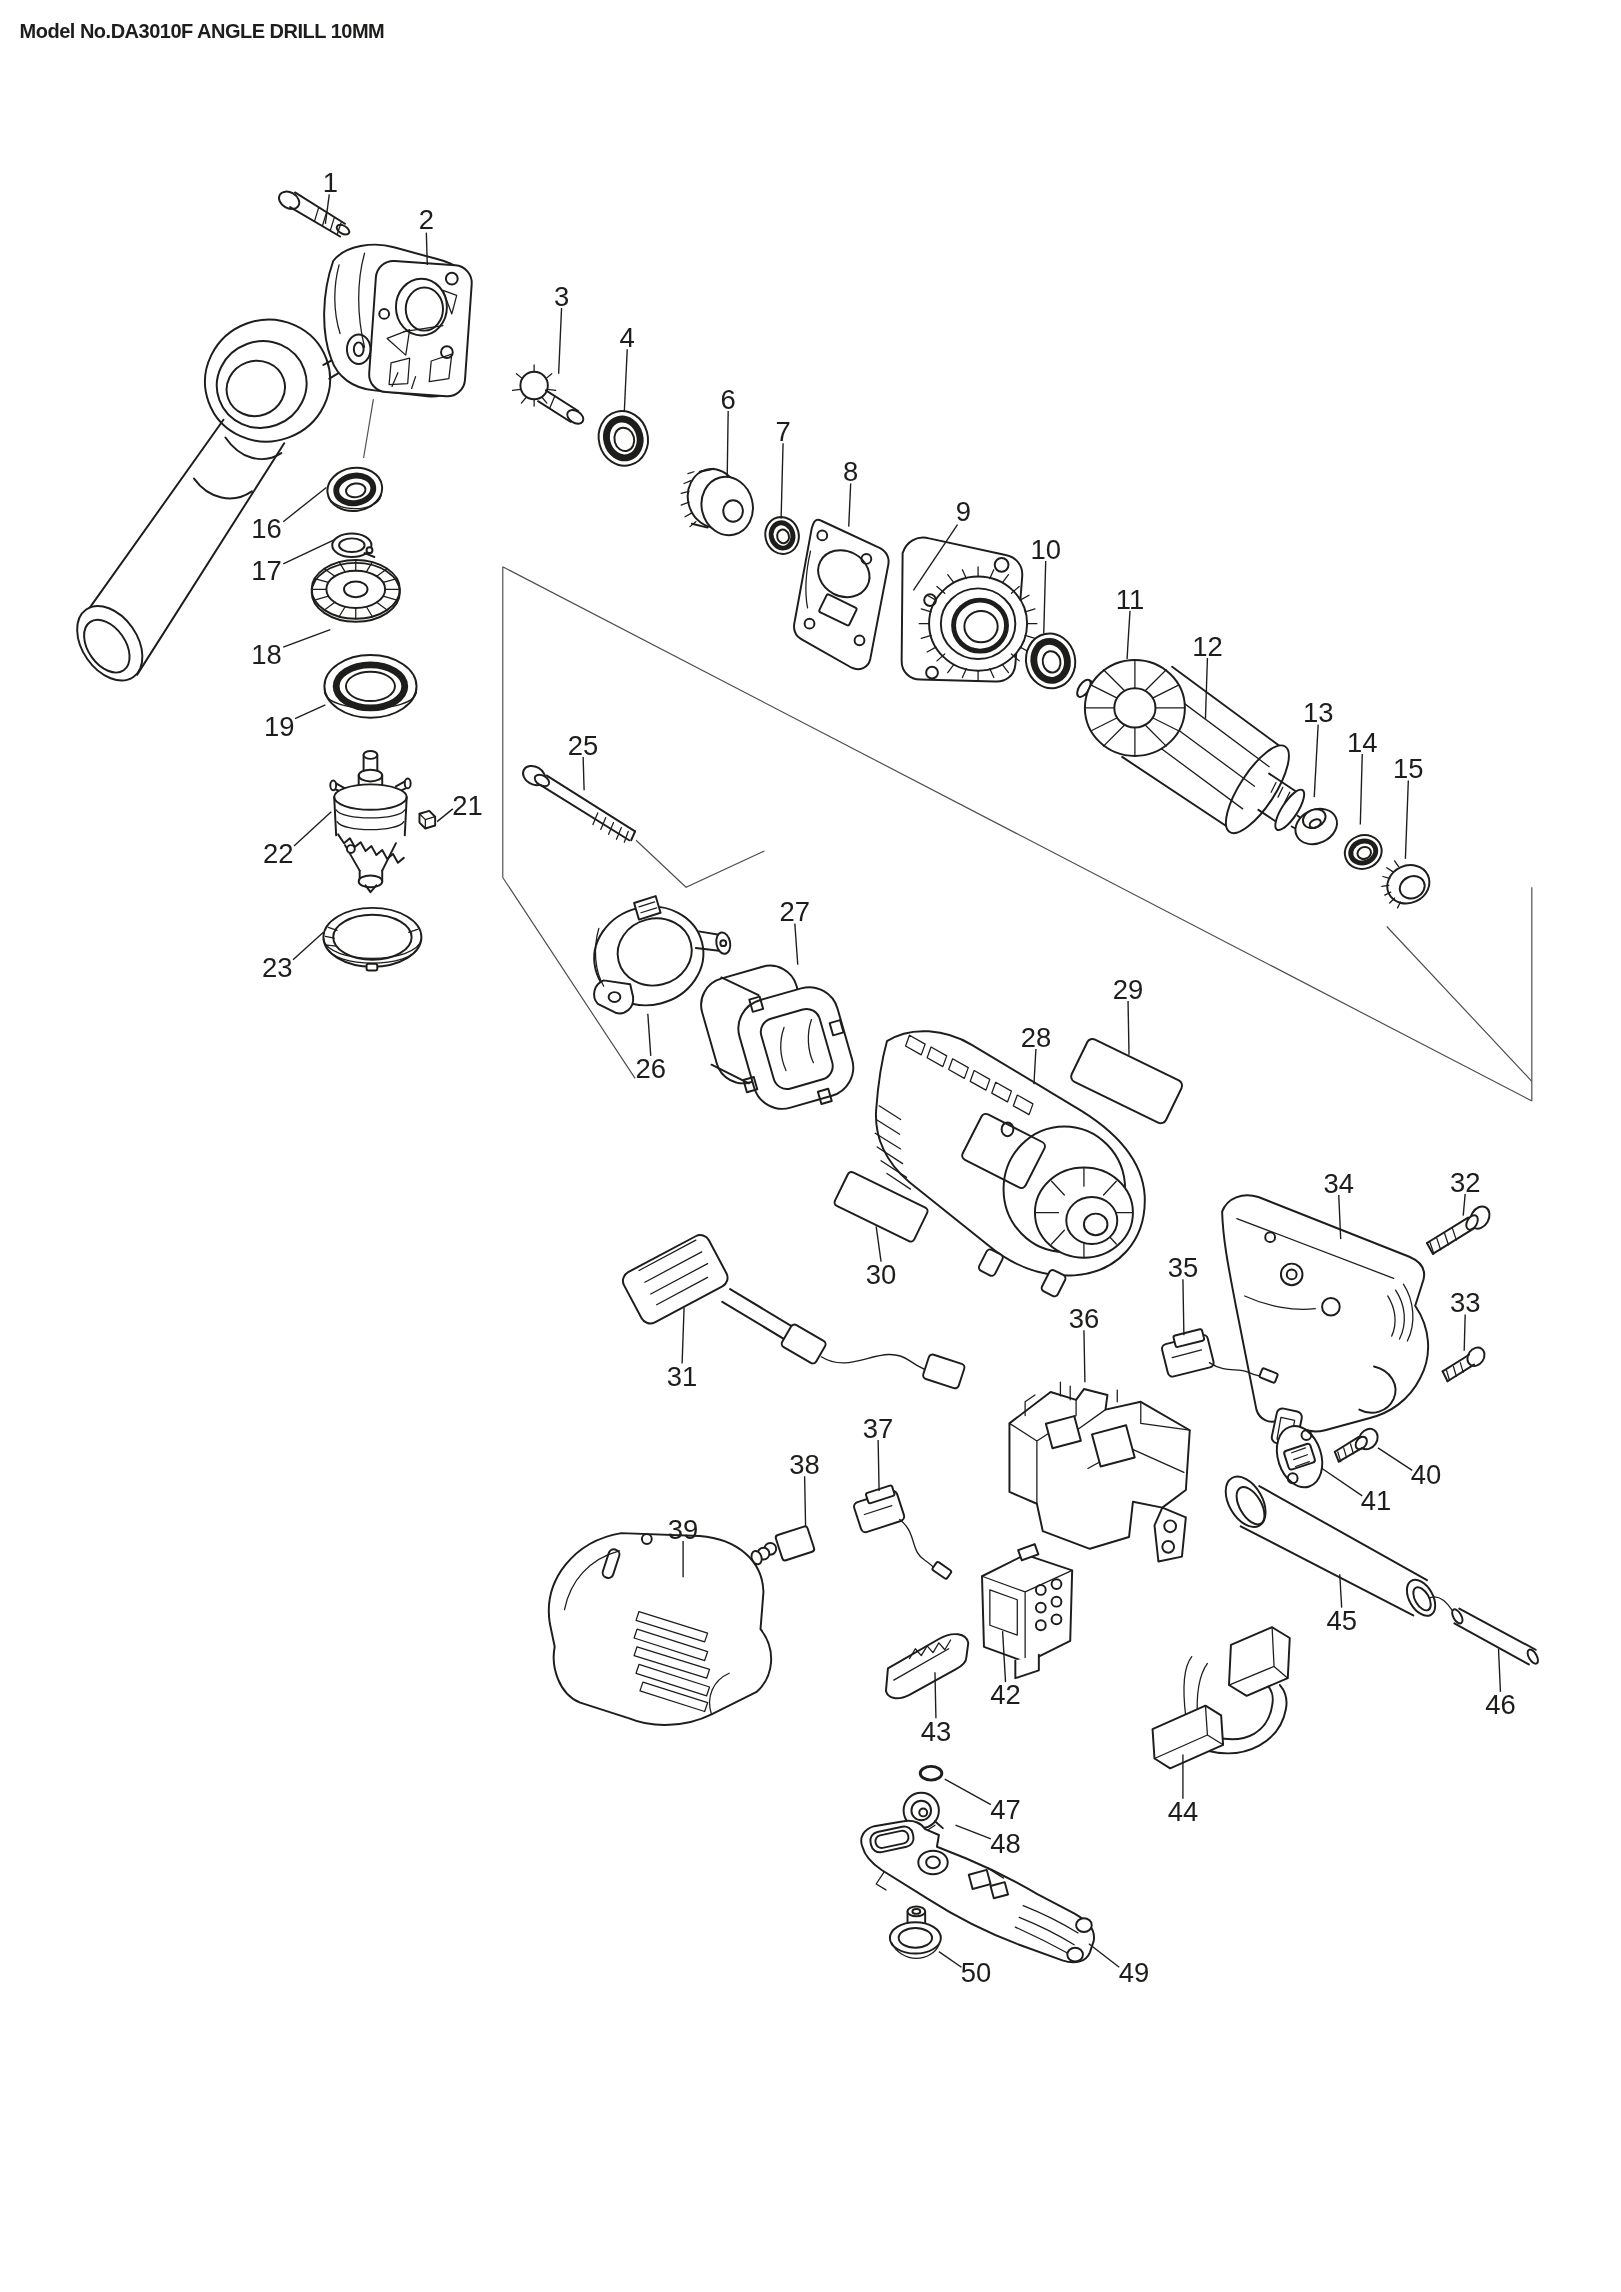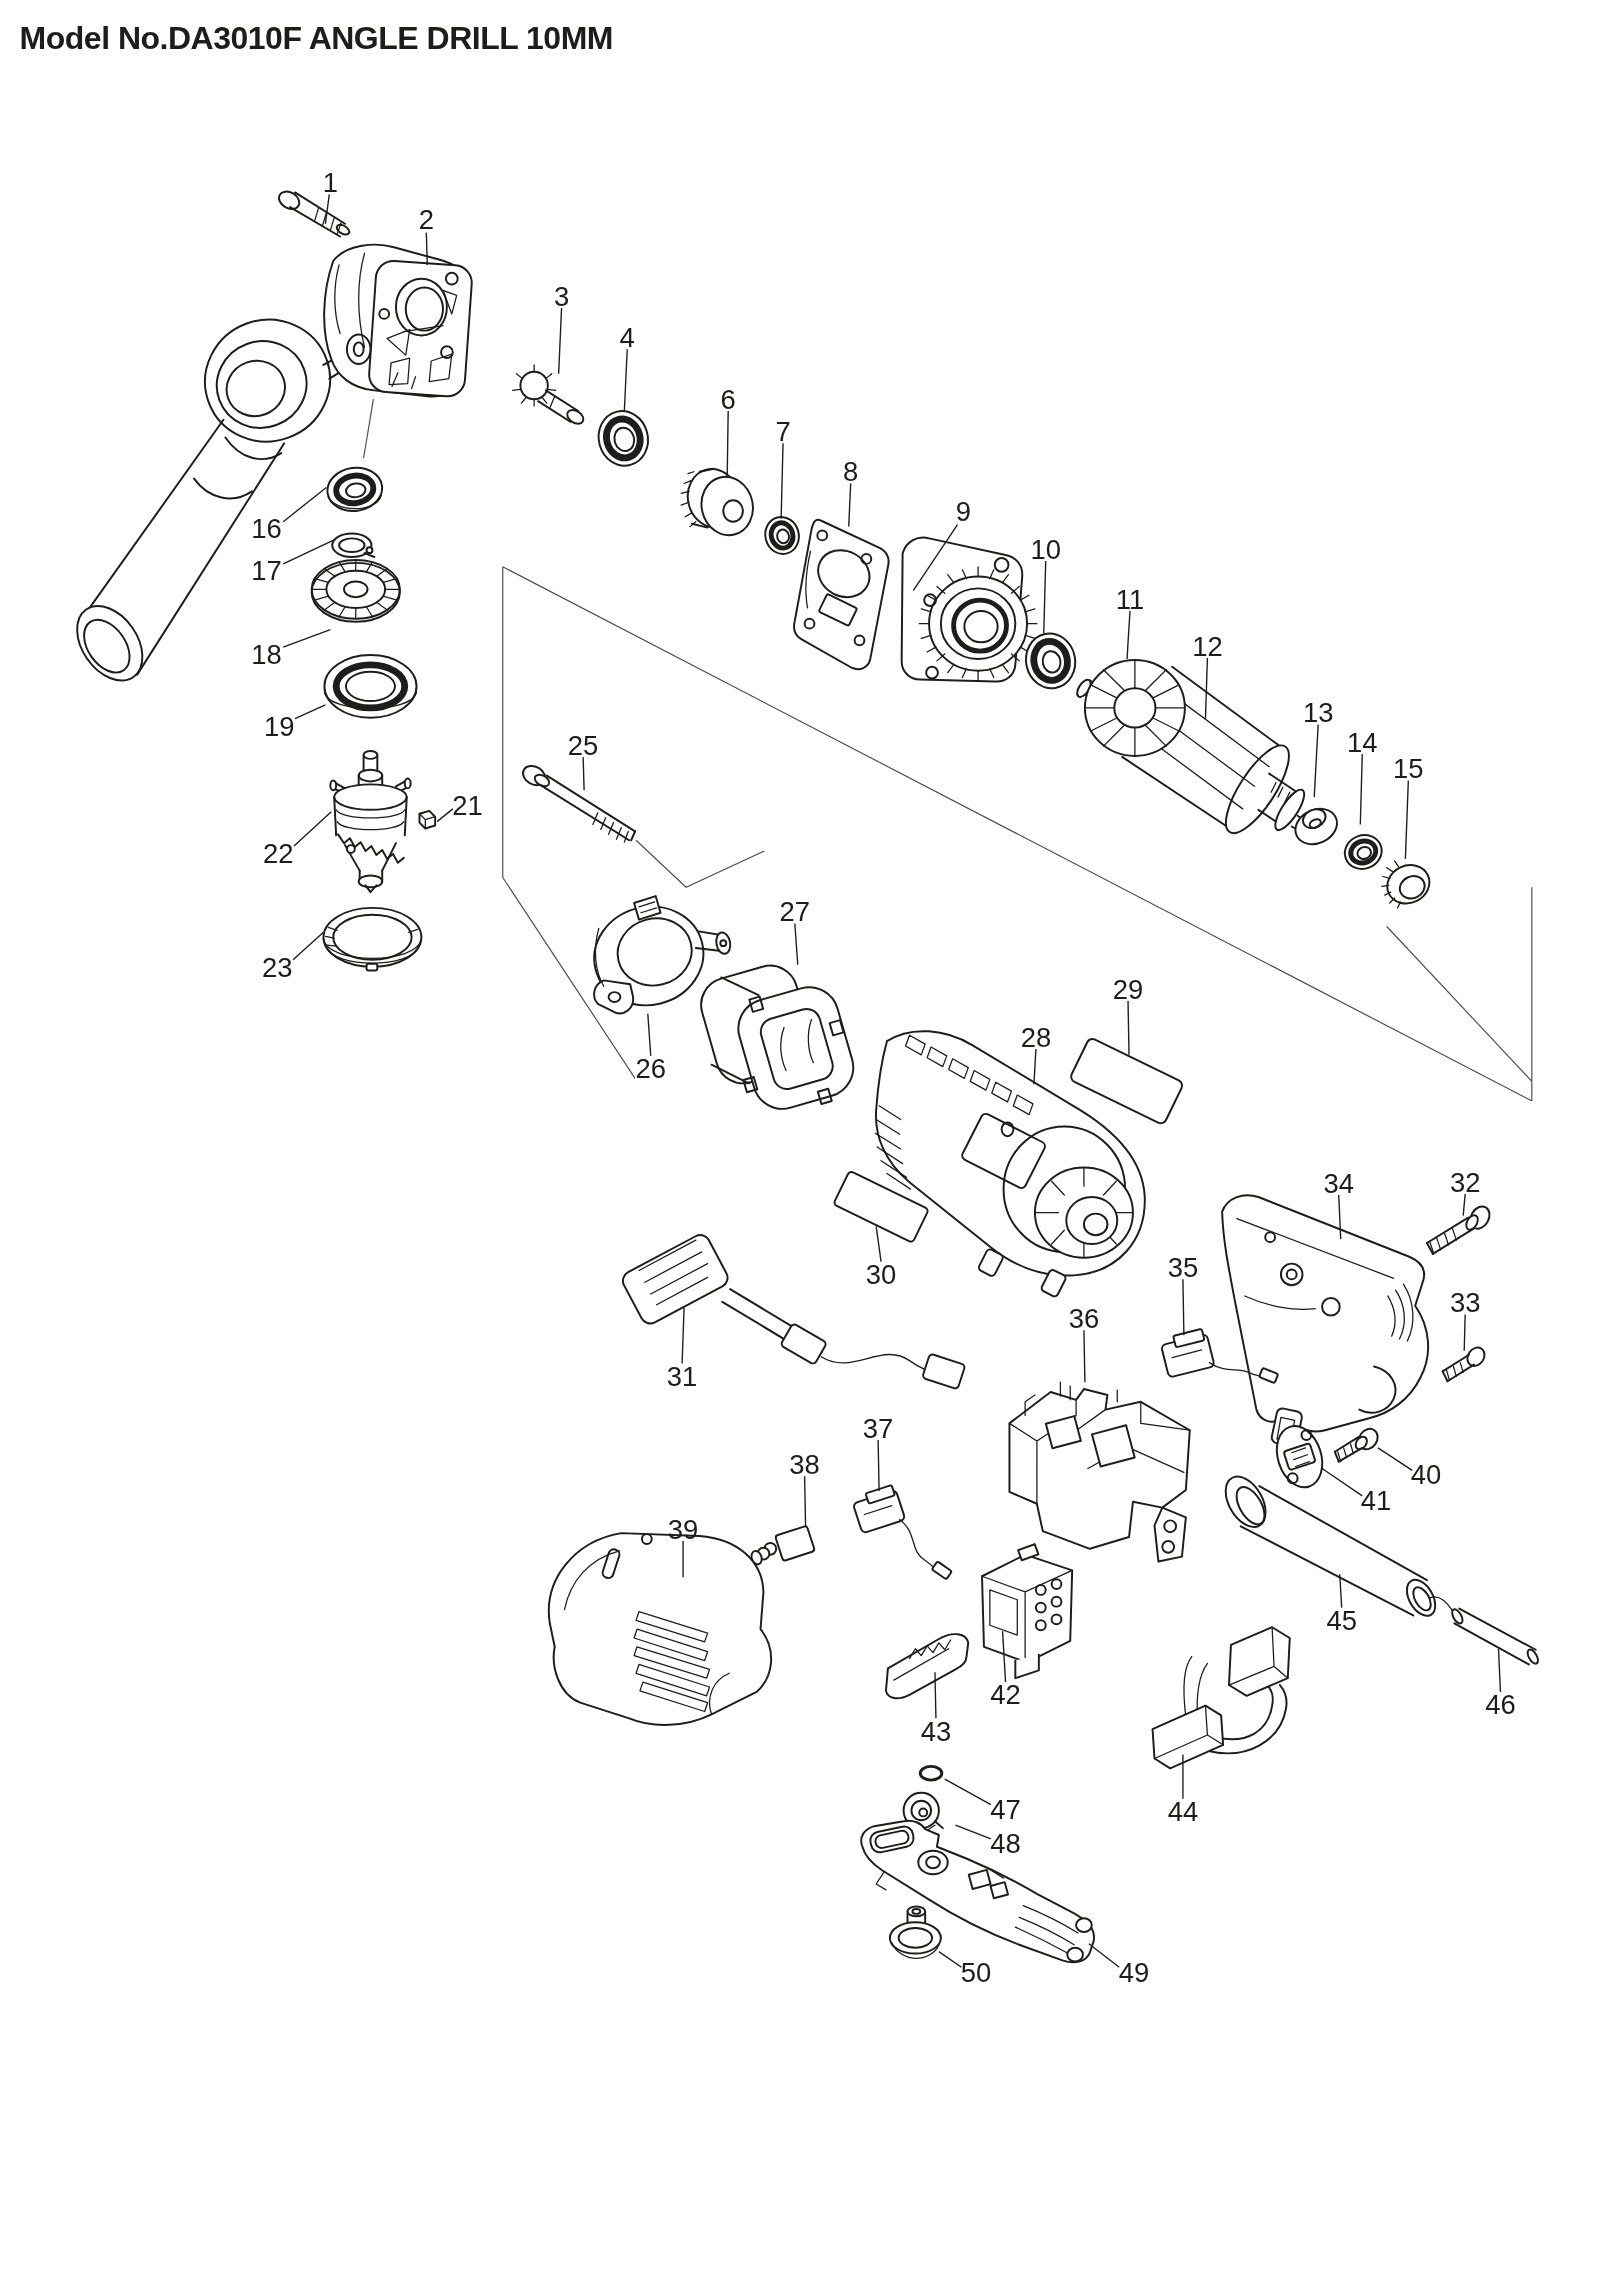--- a/index.html
+++ b/index.html
@@ -1,19 +1,19 @@
 <!DOCTYPE html>
 <html style="--paper: #ffffff; --ink: #1d1d1b;"><head>
 <meta charset="utf-8">
 <style>
   :root{ --paper:#ffffff; --ink:#1d1d1b; }
   html,body{margin:0;padding:0;background:#e8e8e8;}
   .page{position:relative;width:1621px;height:2293px;background:var(--paper);margin:0 auto;overflow:hidden;
         font-family:"Liberation Sans",sans-serif;}
-  .title{position:absolute;left:19.6px;top:19.6px;font-size:32px;font-weight:600;letter-spacing:-0.5px;
+  .title{position:absolute;left:19.6px;top:19.6px;font-size:20px;font-weight:600;letter-spacing:-0.5px;
          color:var(--ink);white-space:nowrap;}
   svg.diagram{position:absolute;left:0;top:0;width:1621px;height:2293px;}
   .part{stroke:var(--ink);stroke-width:2;fill:none;stroke-linecap:round;stroke-linejoin:round;}
   .thin{stroke-width:1.3;}
   .cline{stroke:#4d4d4d;stroke-width:1.2;fill:none;}
   .leader{stroke:var(--ink);stroke-width:1.4;}
   .plabel{font-family:"Liberation Sans",sans-serif;font-size:28px;fill:var(--ink);
           text-anchor:middle;dominant-baseline:central;}
 </style>
 </head>

